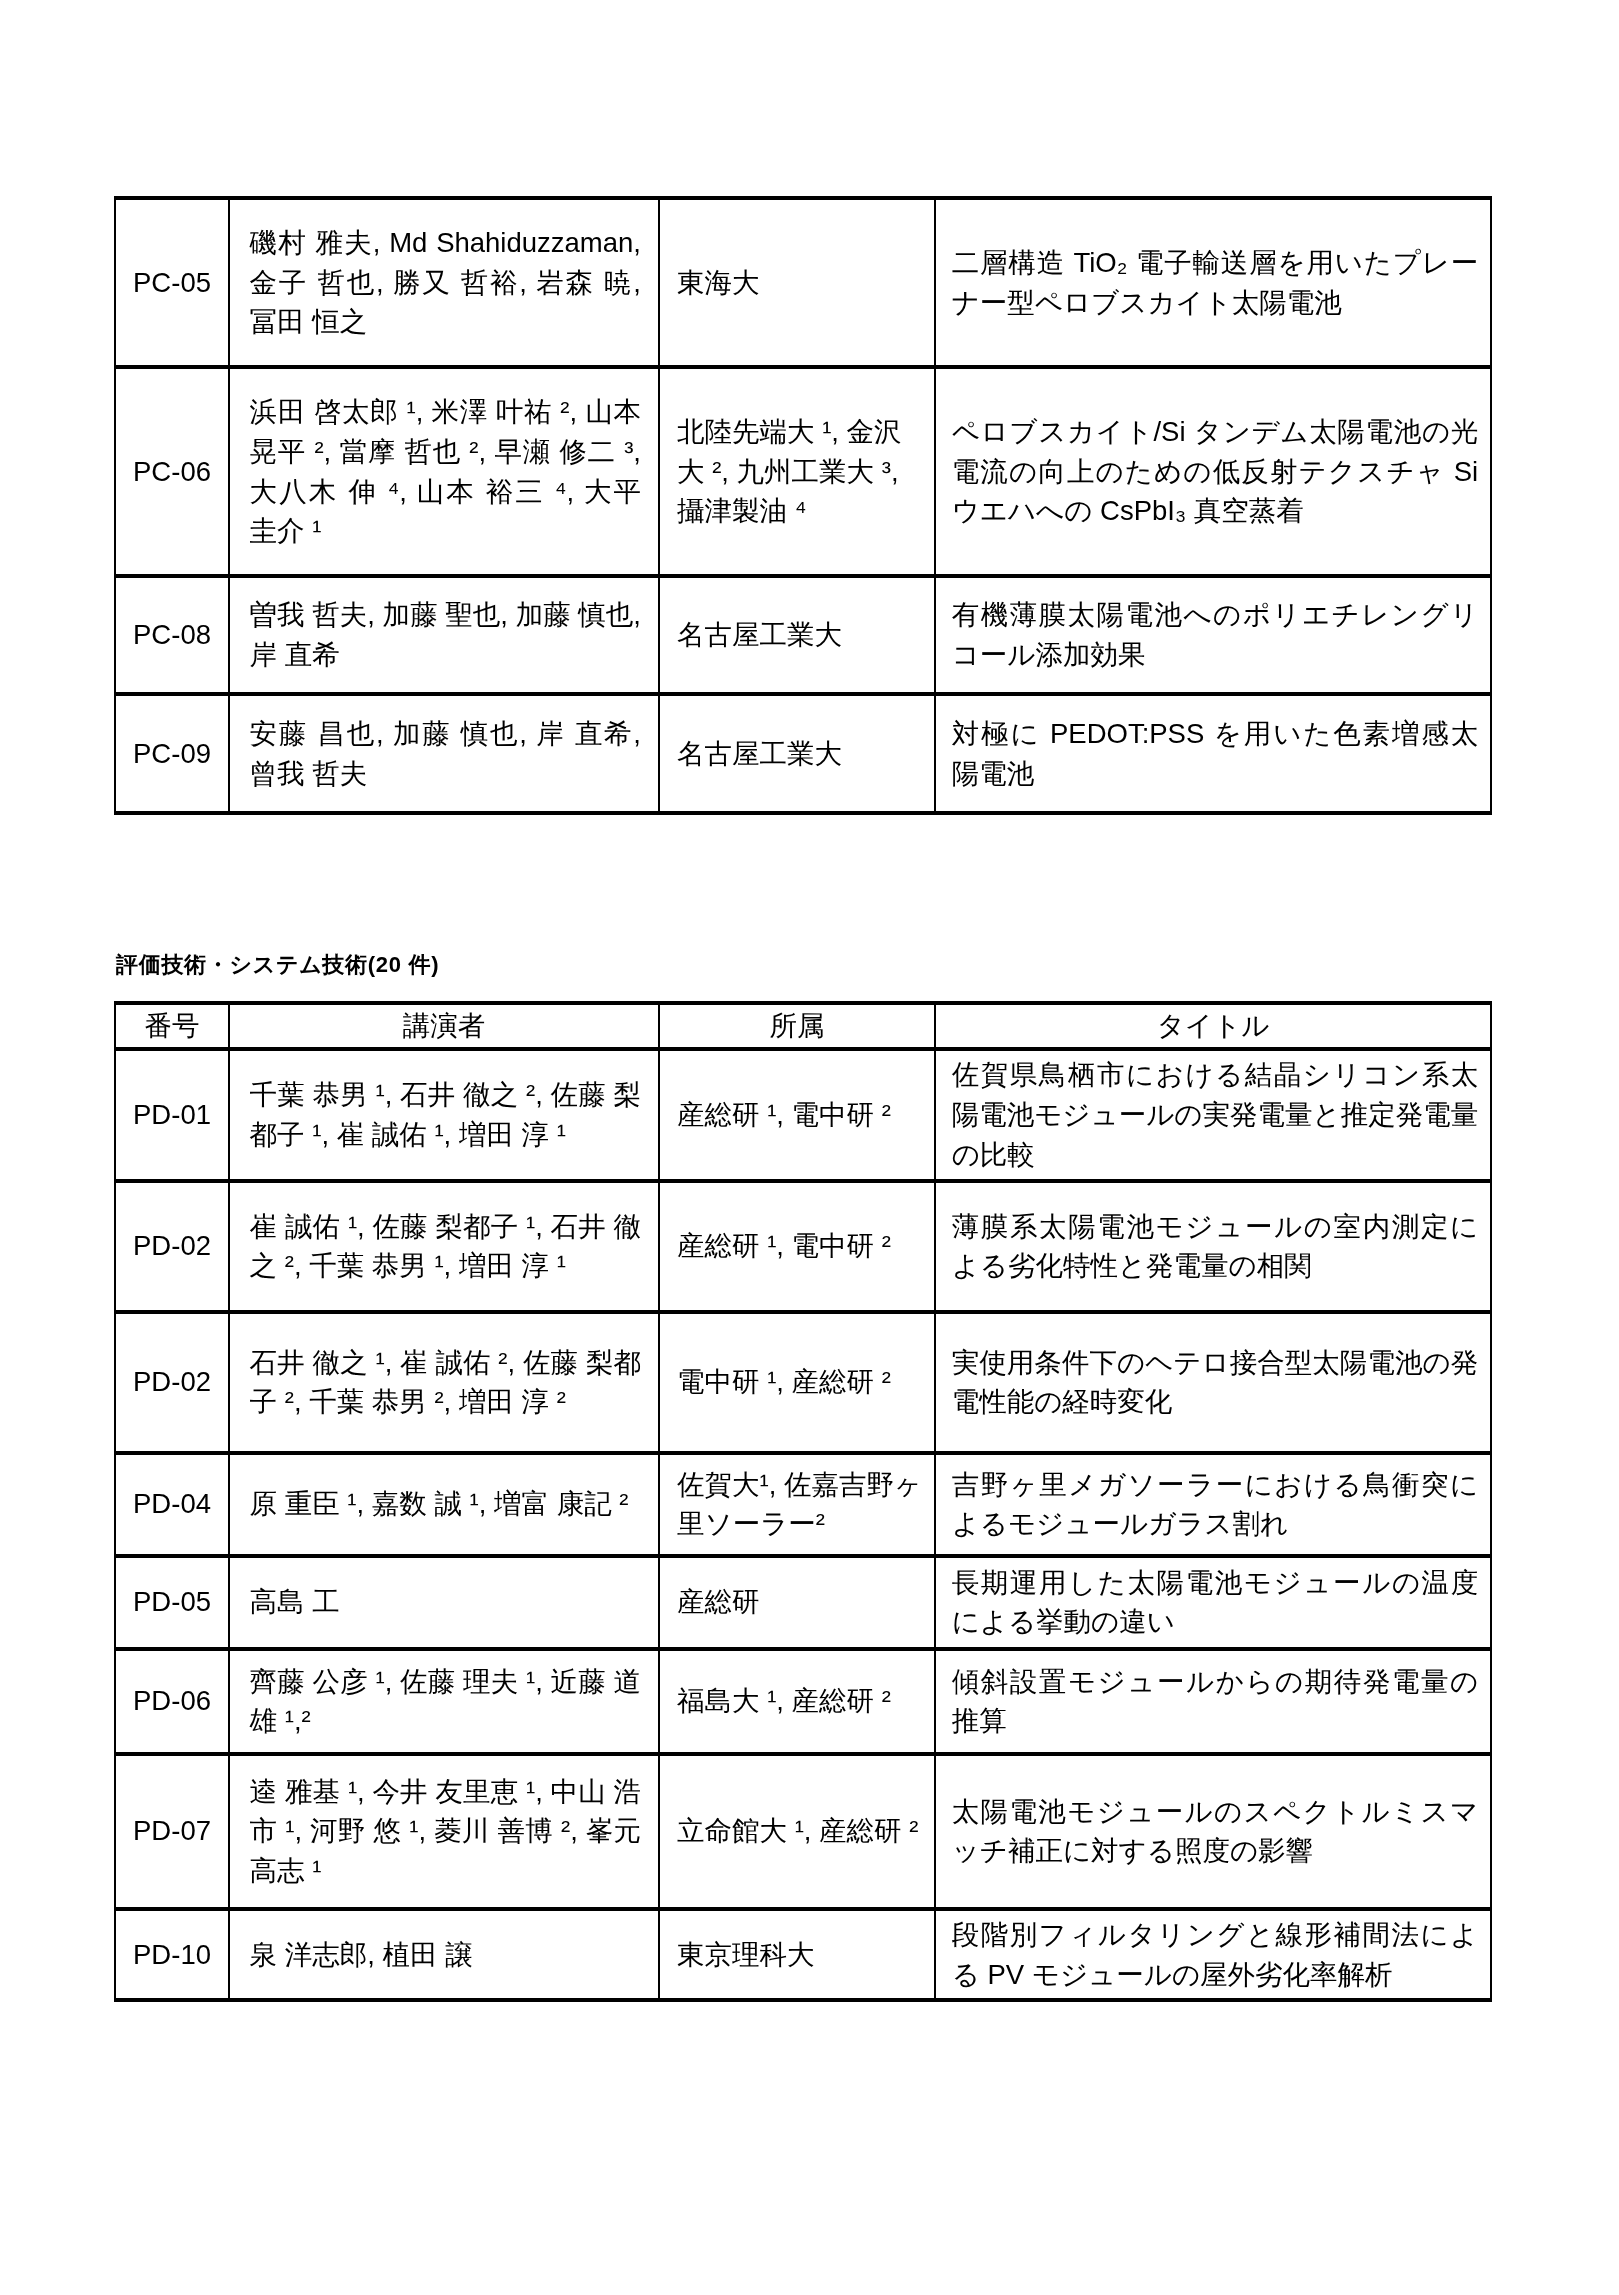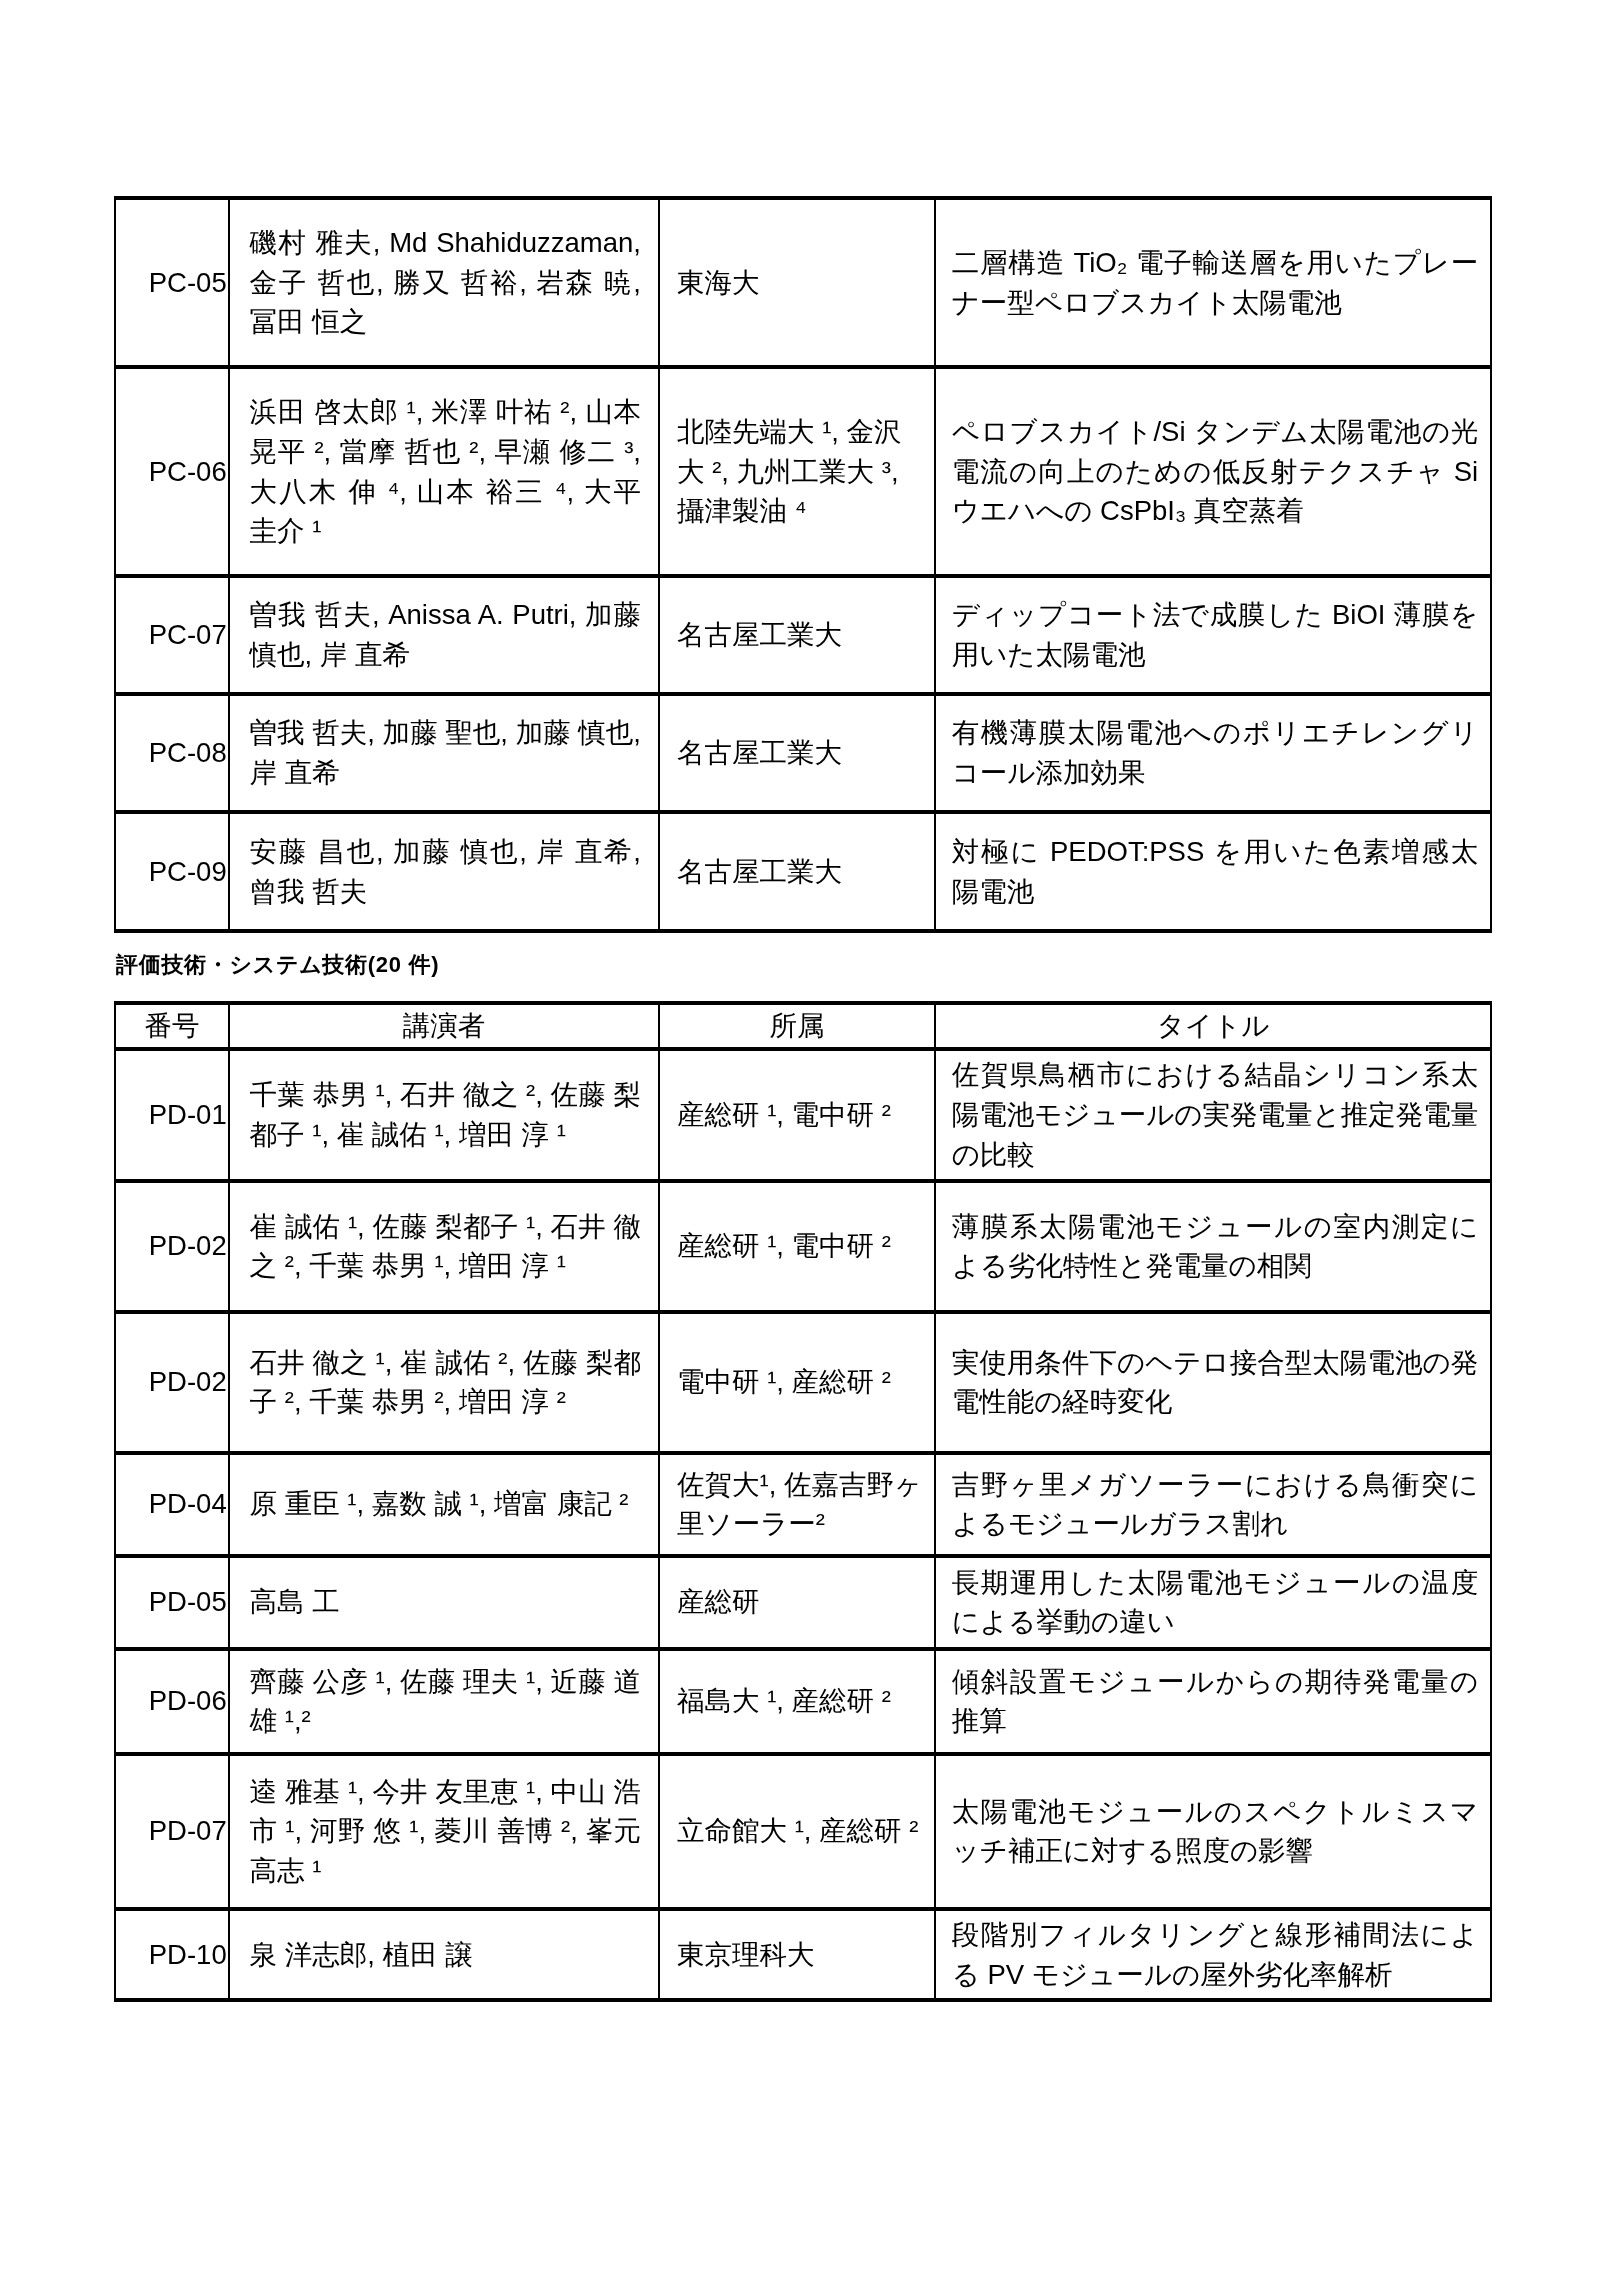--- a/index.html
+++ b/index.html
@@ -24,21 +24,21 @@
     border-top-width: 4.6px;
     border-bottom-width: 4.6px;
     font-size: 27.5px;
     line-height: 1.45;
     font-weight: normal;
     vertical-align: middle;
     overflow: hidden;
     word-break: break-word;
   }
   td.c-code {
-    text-align: right;
+    text-align: center;
     padding: 2.6px 1.3px;
   }
   td.c-speakers {
     text-align: justify;
     padding: 3.9px 17px 3.9px 19.6px;
   }
   td.c-aff {
     text-align: left;
     padding: 3.9px 7.9px 3.9px 17px;
   }
@@ -78,26 +78,20 @@
         <td class="c-code">PC-05</td>
         <td class="c-speakers">磯村 雅夫, Md Shahiduzzaman, 金子 哲也, 勝又 哲裕, 岩森 暁, 冨田 恒之</td>
         <td class="c-aff">東海大</td>
         <td class="c-title">二層構造 TiO₂ 電子輸送層を用いたプレーナー型ペロブスカイト太陽電池</td>
       </tr>
       <tr style="height:209px">
         <td class="c-code">PC-06</td>
         <td class="c-speakers">浜田 啓太郎 ¹, 米澤 叶祐 ², 山本 晃平 ², 當摩 哲也 ², 早瀬 修二 ³, 大八木 伸 ⁴, 山本 裕三 ⁴, 大平 圭介 ¹</td>
         <td class="c-aff">北陸先端大 ¹, 金沢大 ², 九州工業大 ³, 攝津製油 ⁴</td>
         <td class="c-title">ペロブスカイト/Si タンデム太陽電池の光電流の向上のための低反射テクスチャ Si ウエハへの CsPbI₃ 真空蒸着</td>
-      </tr>
-      <tr style="height:118px">
-        <td class="c-code">PC-07</td>
-        <td class="c-speakers">曽我 哲夫, Anissa A. Putri, 加藤 慎也, 岸 直希</td>
-        <td class="c-aff">名古屋工業大</td>
-        <td class="c-title">ディップコート法で成膜した BiOI 薄膜を用いた太陽電池</td>
       </tr>
       <tr style="height:118px">
         <td class="c-code">PC-08</td>
         <td class="c-speakers">曽我 哲夫, 加藤 聖也, 加藤 慎也, 岸 直希</td>
         <td class="c-aff">名古屋工業大</td>
         <td class="c-title">有機薄膜太陽電池へのポリエチレングリコール添加効果</td>
       </tr>
       <tr style="height:119px">
         <td class="c-code">PC-09</td>
         <td class="c-speakers">安藤 昌也, 加藤 慎也, 岸 直希, 曾我 哲夫</td>

